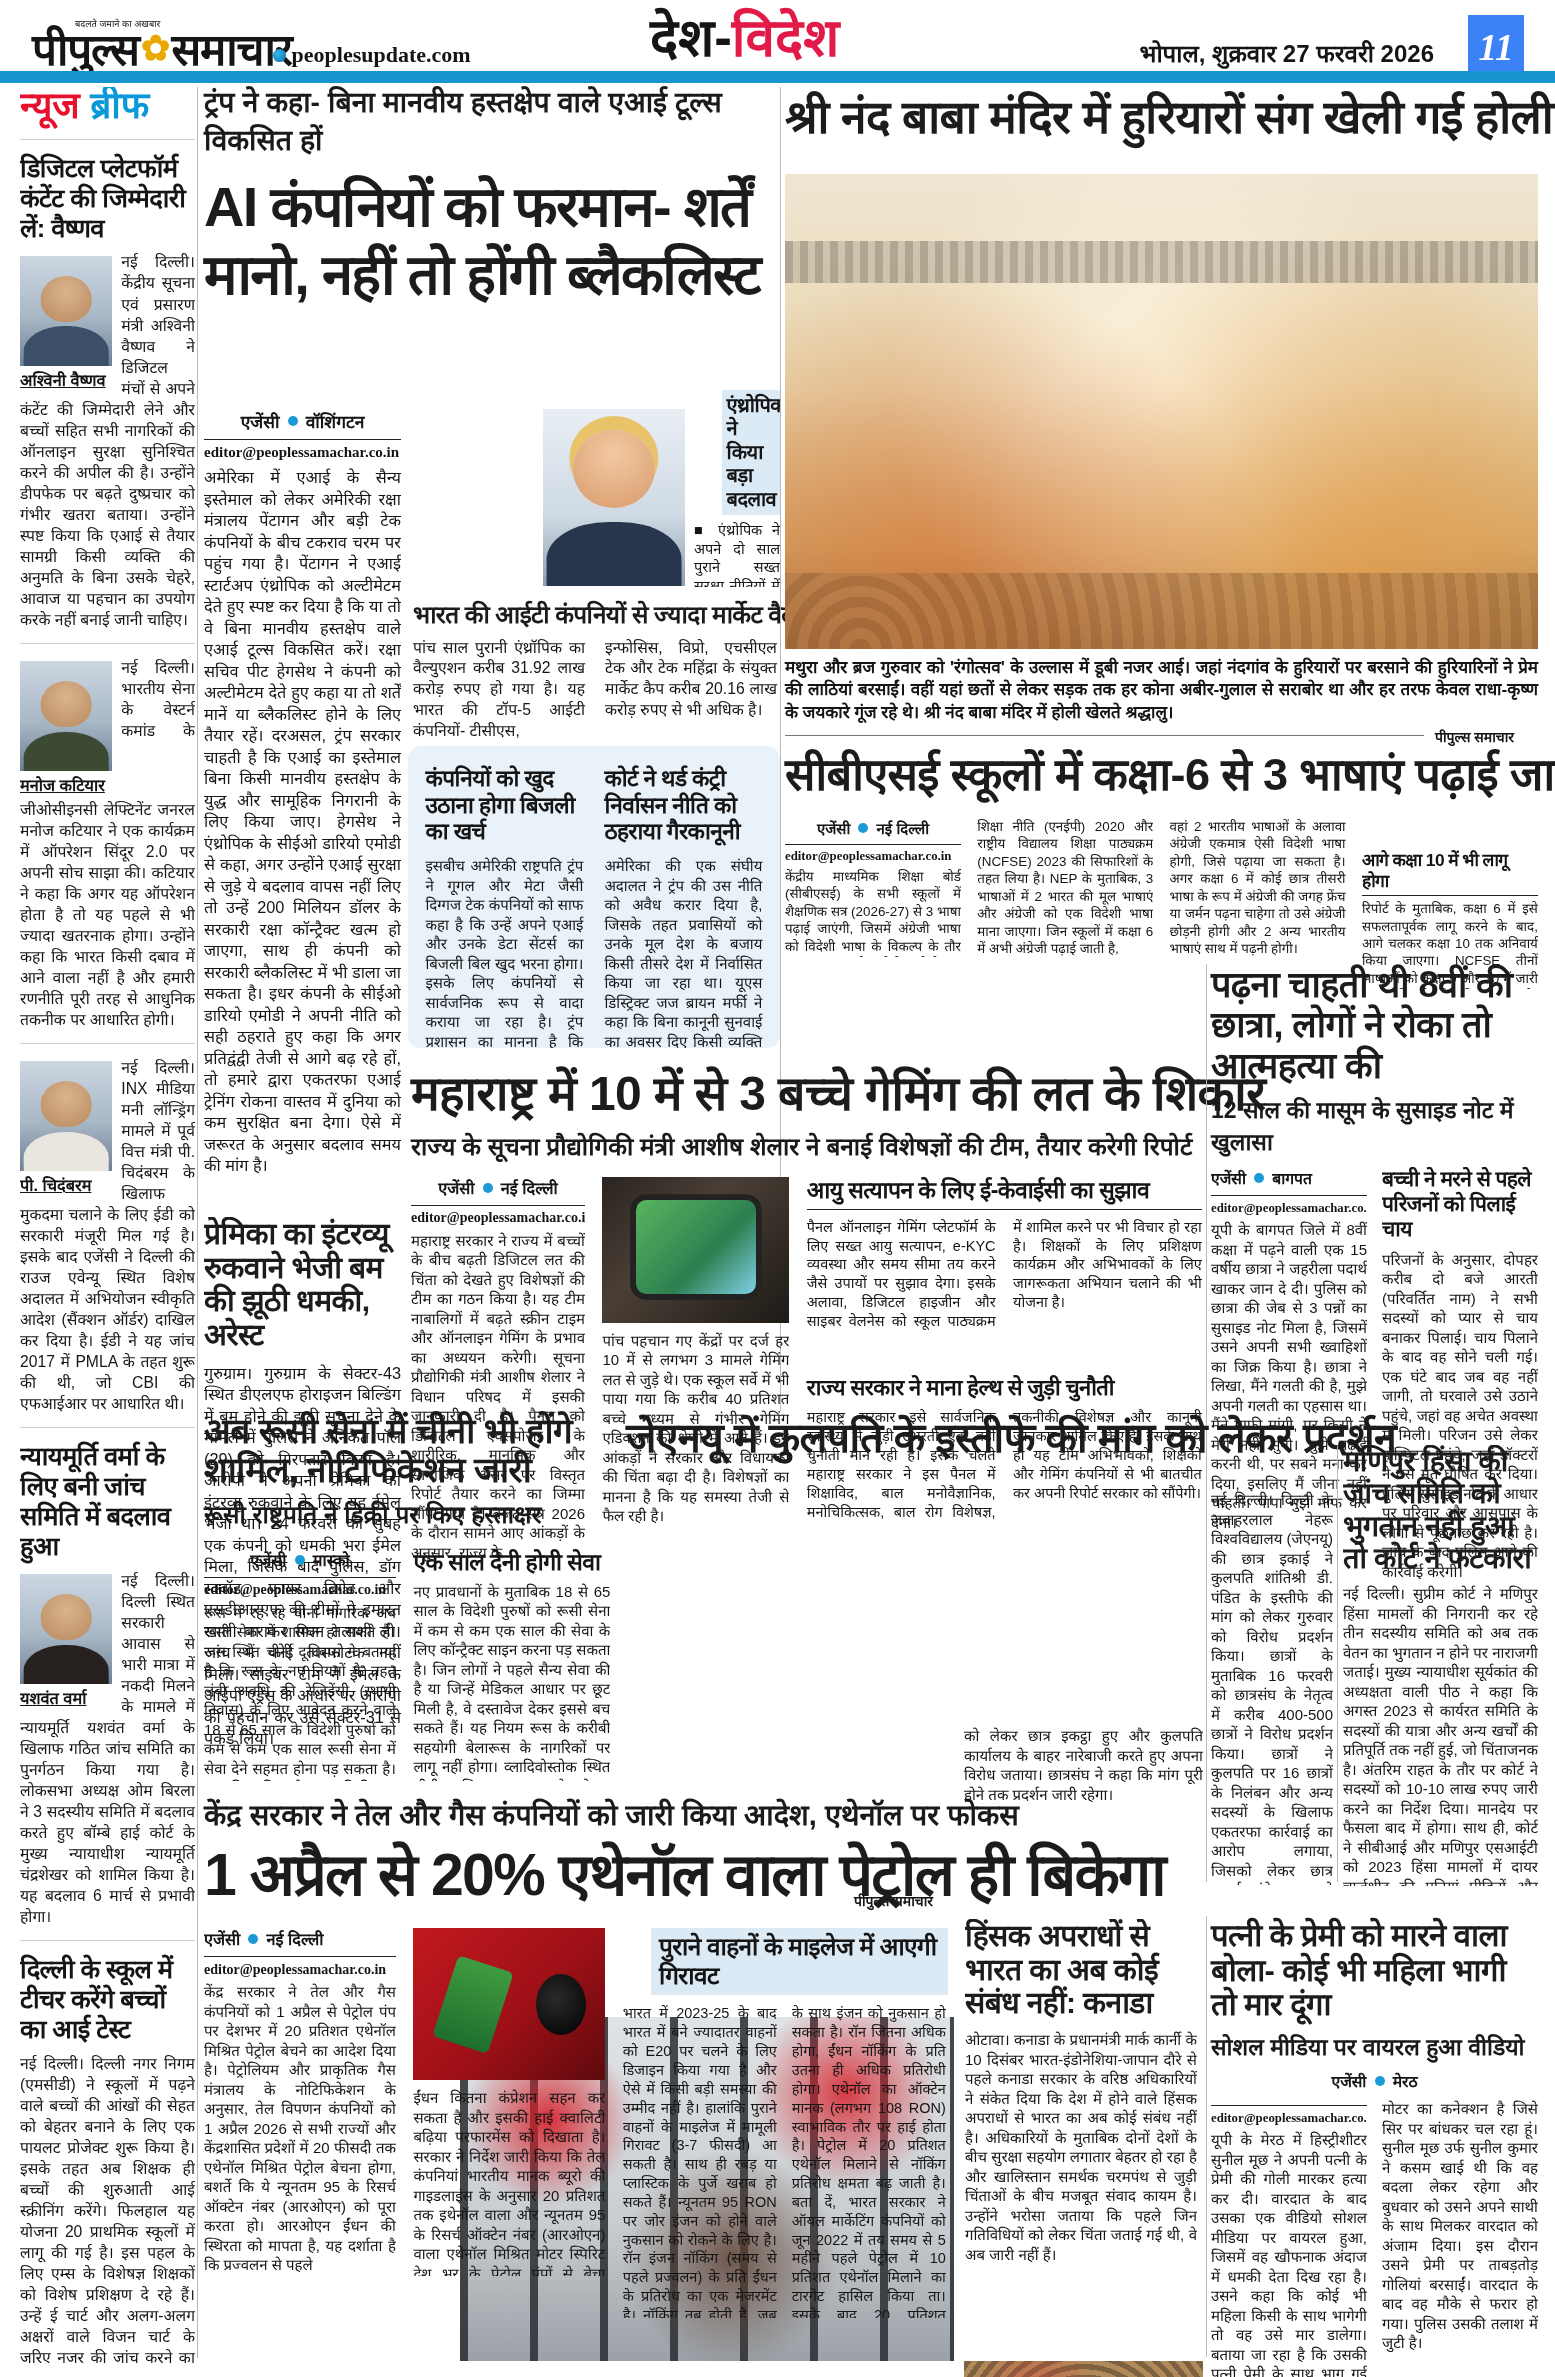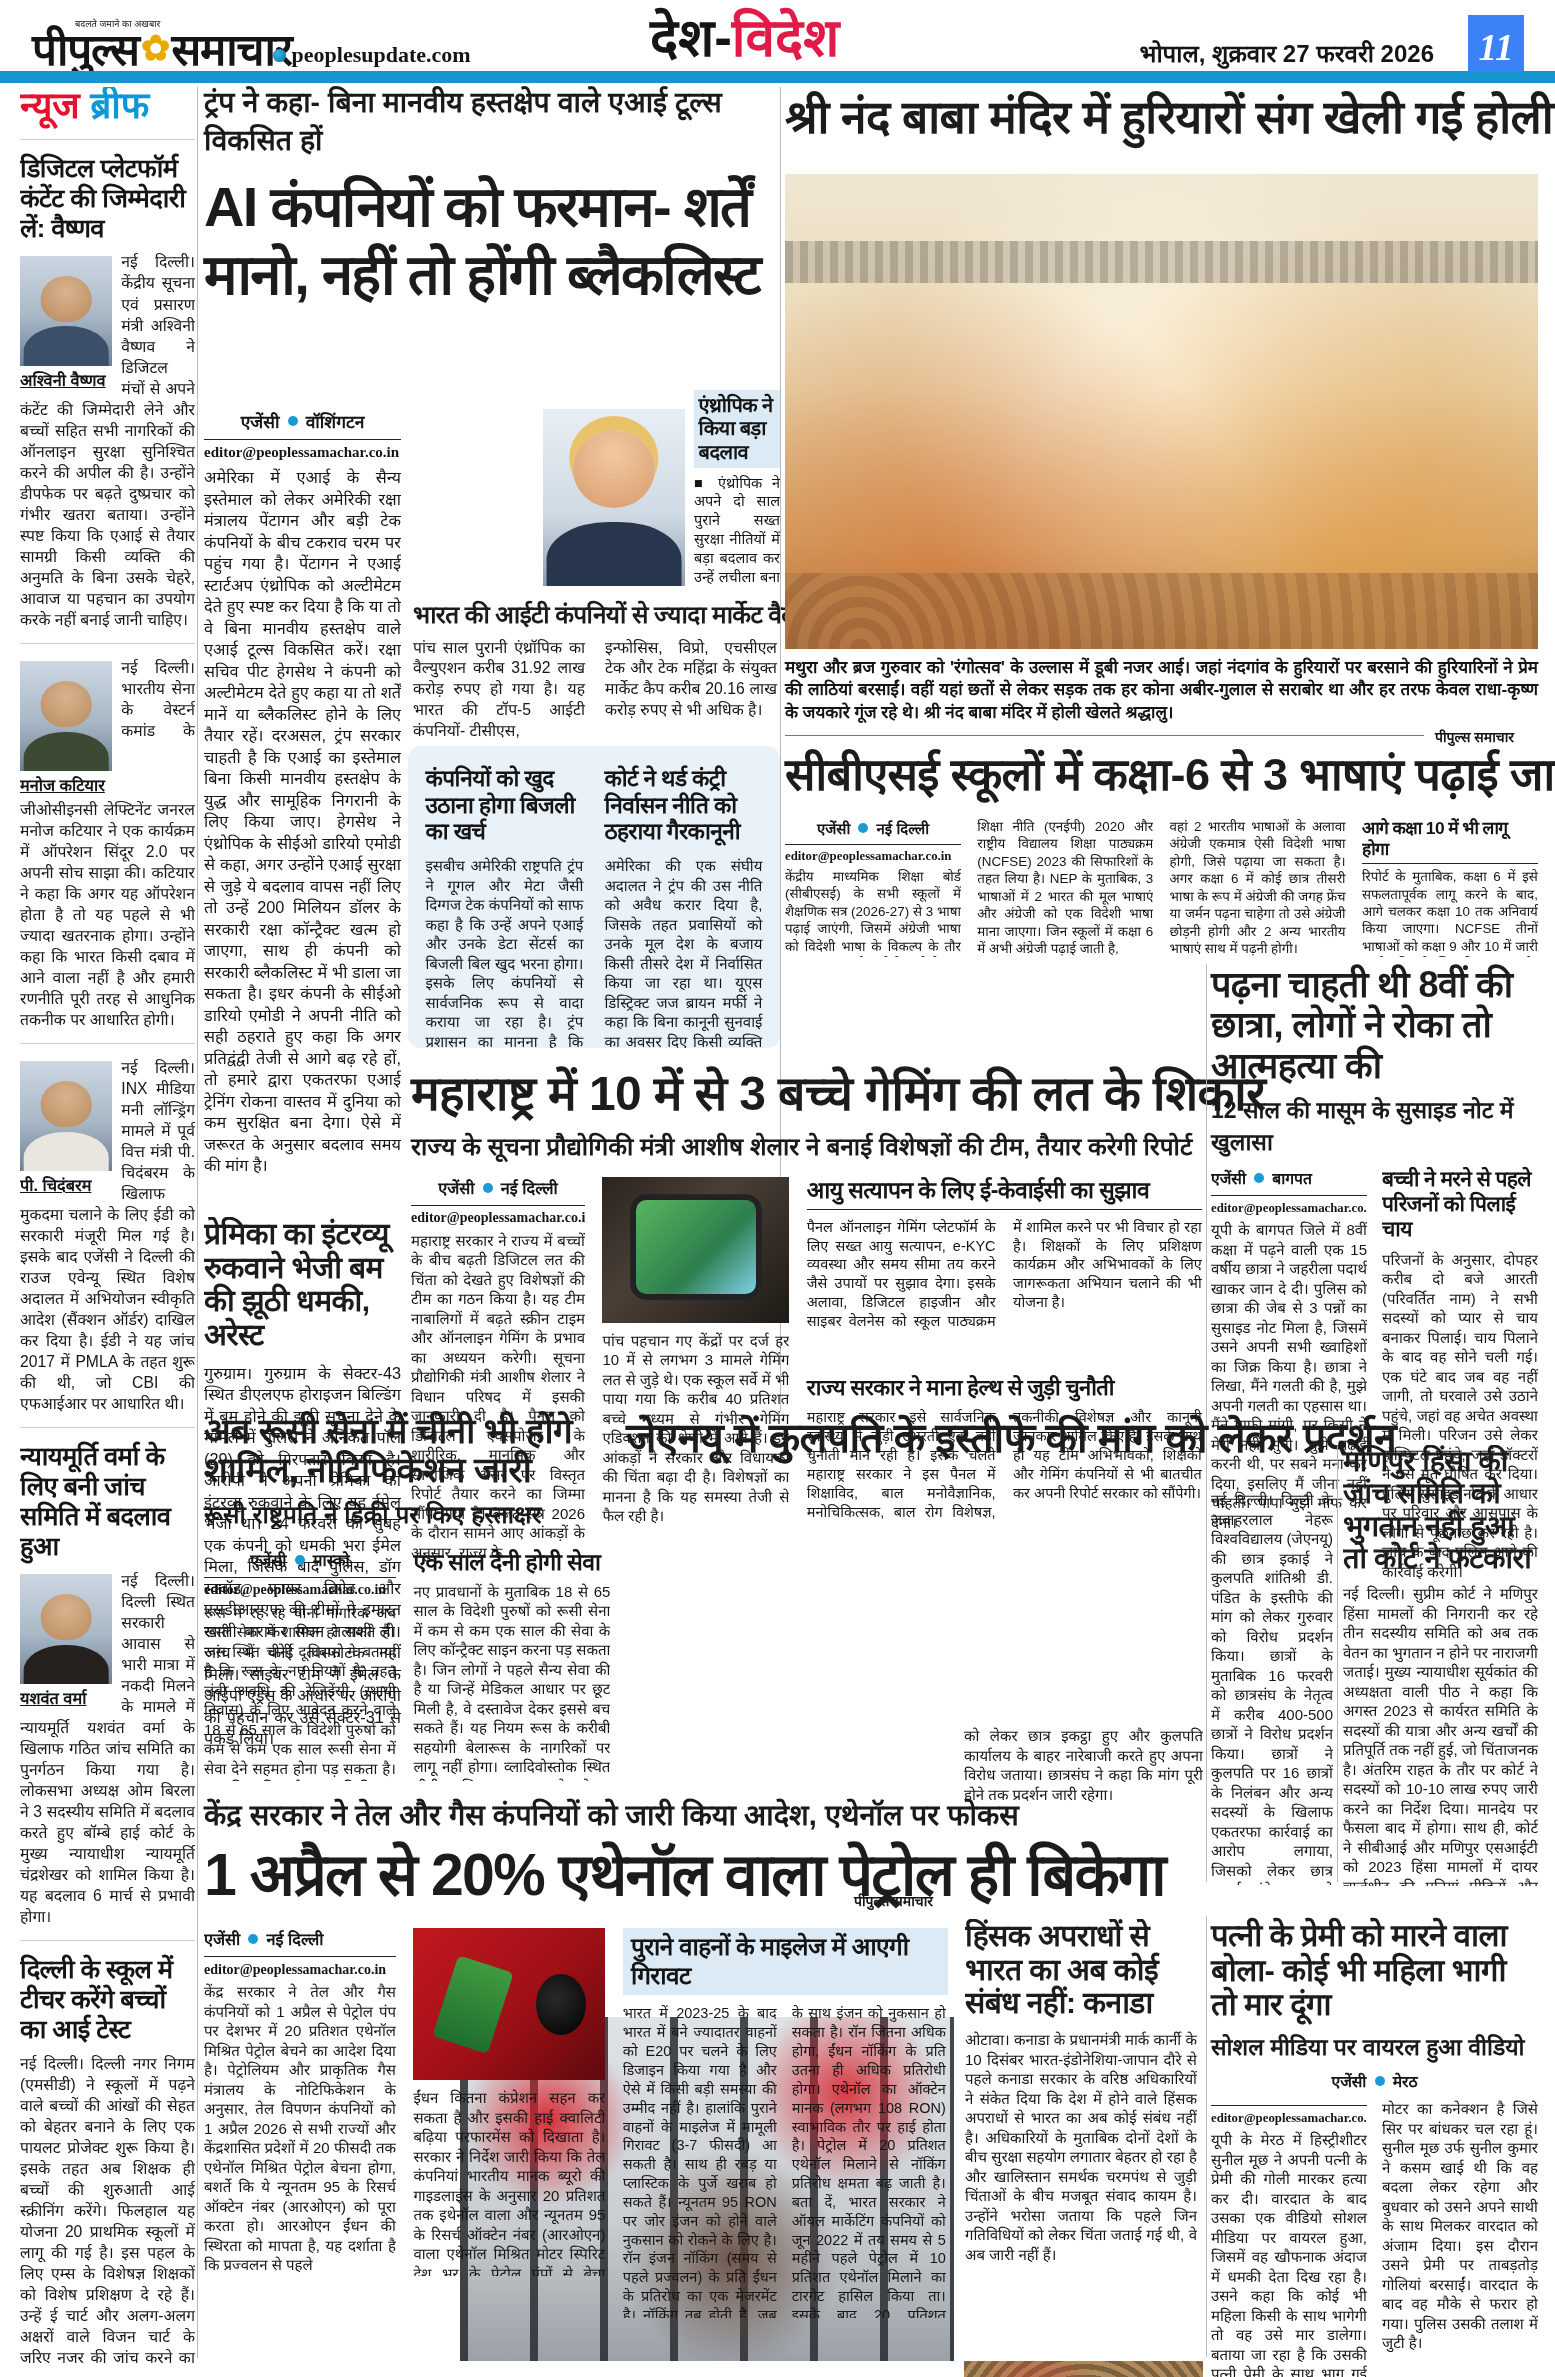--- a/index.html
+++ b/index.html
@@ -89,21 +89,21 @@
   .nb-title .blue{color:#0a99d8;}
   .nb-item{border-top:1.2px solid #cfcfcf;padding-top:12.8px;margin-top:12.8px;}
   .nb-item:first-of-type{border-top:none;margin-top:0;padding-top:0;}
   .nb-head{font-size:25.6px;font-weight:900;line-height:1.18;letter-spacing:-0.6px;margin-bottom:8.1px;}
   .nb-fig{float:left;width:92px;margin:4.6px 9.3px 2.3px 0;}
   .nb-photo{width:92px;height:110px;}
   .nb-body{font-size:15.7px;line-height:1.34;text-align:justify;}
   
   .bluebox{background:#e9f2f9;border-radius:12.8px;}
   .boxhead{font-weight:900;line-height:1.18;letter-spacing:-0.6px;}
-  .band{background:#dceaf5;font-weight:900;}
+  .band{background:#dceaf5;font-weight:900;margin-left:28px;}
   .twocol{column-count:2;column-gap:17.4px;}
 </style>
 </head>
 <body>
 
 <div id="page">
 
   <div class="abs" style="left:75px;top:17px;">बदलते जमाने का अखबार</div>
   <div class="abs masthead" style="left:32px;top:28px;">
     <span>पीपुल्स</span><span class="flower">✿</span><span>समाचार</span>
@@ -233,21 +233,21 @@
         <div class="byline" style="font-size:15px;">
           <span>एजेंसी</span>
           <span class="dot"></span>
           <span>नई दिल्ली</span>
         </div>
         <div class="email" style="font-size:12.8px;">editor@peoplessamachar.co.in</div>
         <div class="small" style="font-size:13.4px;margin-top:3.5px;">केंद्रीय माध्यमिक शिक्षा बोर्ड (सीबीएसई) के सभी स्कूलों में शैक्षणिक सत्र (2026-27) से 3 भाषा पढ़ाई जाएंगी, जिसमें अंग्रेजी भाषा को विदेशी भाषा के विकल्प के तौर पर रखा गया है। सीबीएसई ने यह फैसला राष्ट्रीय</div>
       </div>
       <div class="small clip" style="width:176px;height:139px;font-size:13.4px;">शिक्षा नीति (एनईपी) 2020 और राष्ट्रीय विद्यालय शिक्षा पाठ्यक्रम (NCFSE) 2023 की सिफारिशों के तहत लिया है। NEP के मुताबिक, 3 भाषाओं में 2 भारत की मूल भाषाएं और अंग्रेजी को एक विदेशी भाषा माना जाएगा। जिन स्कूलों में कक्षा 6 में अभी अंग्रेजी पढ़ाई जाती है,</div>
       <div class="small clip" style="width:176px;height:139px;font-size:13.4px;">वहां 2 भारतीय भाषाओं के अलावा अंग्रेजी एकमात्र ऐसी विदेशी भाषा होगी, जिसे पढ़ाया जा सकता है। अगर कक्षा 6 में कोई छात्र तीसरी भाषा के रूप में अंग्रेजी की जगह फ्रेंच या जर्मन पढ़ना चाहेगा तो उसे अंग्रेजी छोड़नी होगी और 2 अन्य भारतीय भाषाएं साथ में पढ़नी होगी।</div>
-      <div class="clip" style="width:176px;height:139px;">
+      <div class="clip" style="width:176px;height:139px;margin-top:32px;">
         <div class="boxhead" style="font-size:17.4px;border-bottom:1.2px solid #222;padding-bottom:3.5px;">आगे कक्षा 10 में भी लागू होगा</div>
         <div class="small" style="font-size:13.4px;margin-top:4.6px;">रिपोर्ट के मुताबिक, कक्षा 6 में इसे सफलतापूर्वक लागू करने के बाद, आगे चलकर कक्षा 10 तक अनिवार्य किया जाएगा। NCFSE तीनों भाषाओं को कक्षा 9 और 10 में जारी रखने की भी सिफारिश करता है। इसके लिए पाठ्य सामग्री भी तैयार की जा रही है।</div>
       </div>
     </div>
   </div>
 
   <div class="abs clip" style="left:204px;top:1217px;width:197px;height:691px;">
     <div class="head-black" style="font-size:30px;">प्रेमिका का इंटरव्यू रुकवाने भेजी बम की झूठी धमकी, अरेस्ट</div>
     <div class="bodytxt" style="margin-top:11.6px;">गुरुग्राम। गुरुग्राम के सेक्टर-43 स्थित डीएलएफ होराइजन बिल्डिंग में बम होने की झूठी सूचना देने के मामले में पुलिस ने अनिकेत पॉल (29) को गिरफ्तार किया है। आरोपी ने अपनी प्रेमिका का इंटरव्यू रुकवाने के लिए यह ईमेल भेजा था। 24 फरवरी की सुबह एक कंपनी को धमकी भरा ईमेल मिला, जिसके बाद पुलिस, डॉग स्क्वॉड, फायर ब्रिगेड और एसडीआरएफ की टीमों ने इमारत खाली कराकर सघन तलाशी ली। जांच में कोई विस्फोटक नहीं मिला। साइबर टीम ने ईमेल के आईपी एड्रेस के आधार पर आरोपी की पहचान कर उसे सेक्टर-31 से पकड़ लिया।</div>
   </div>

